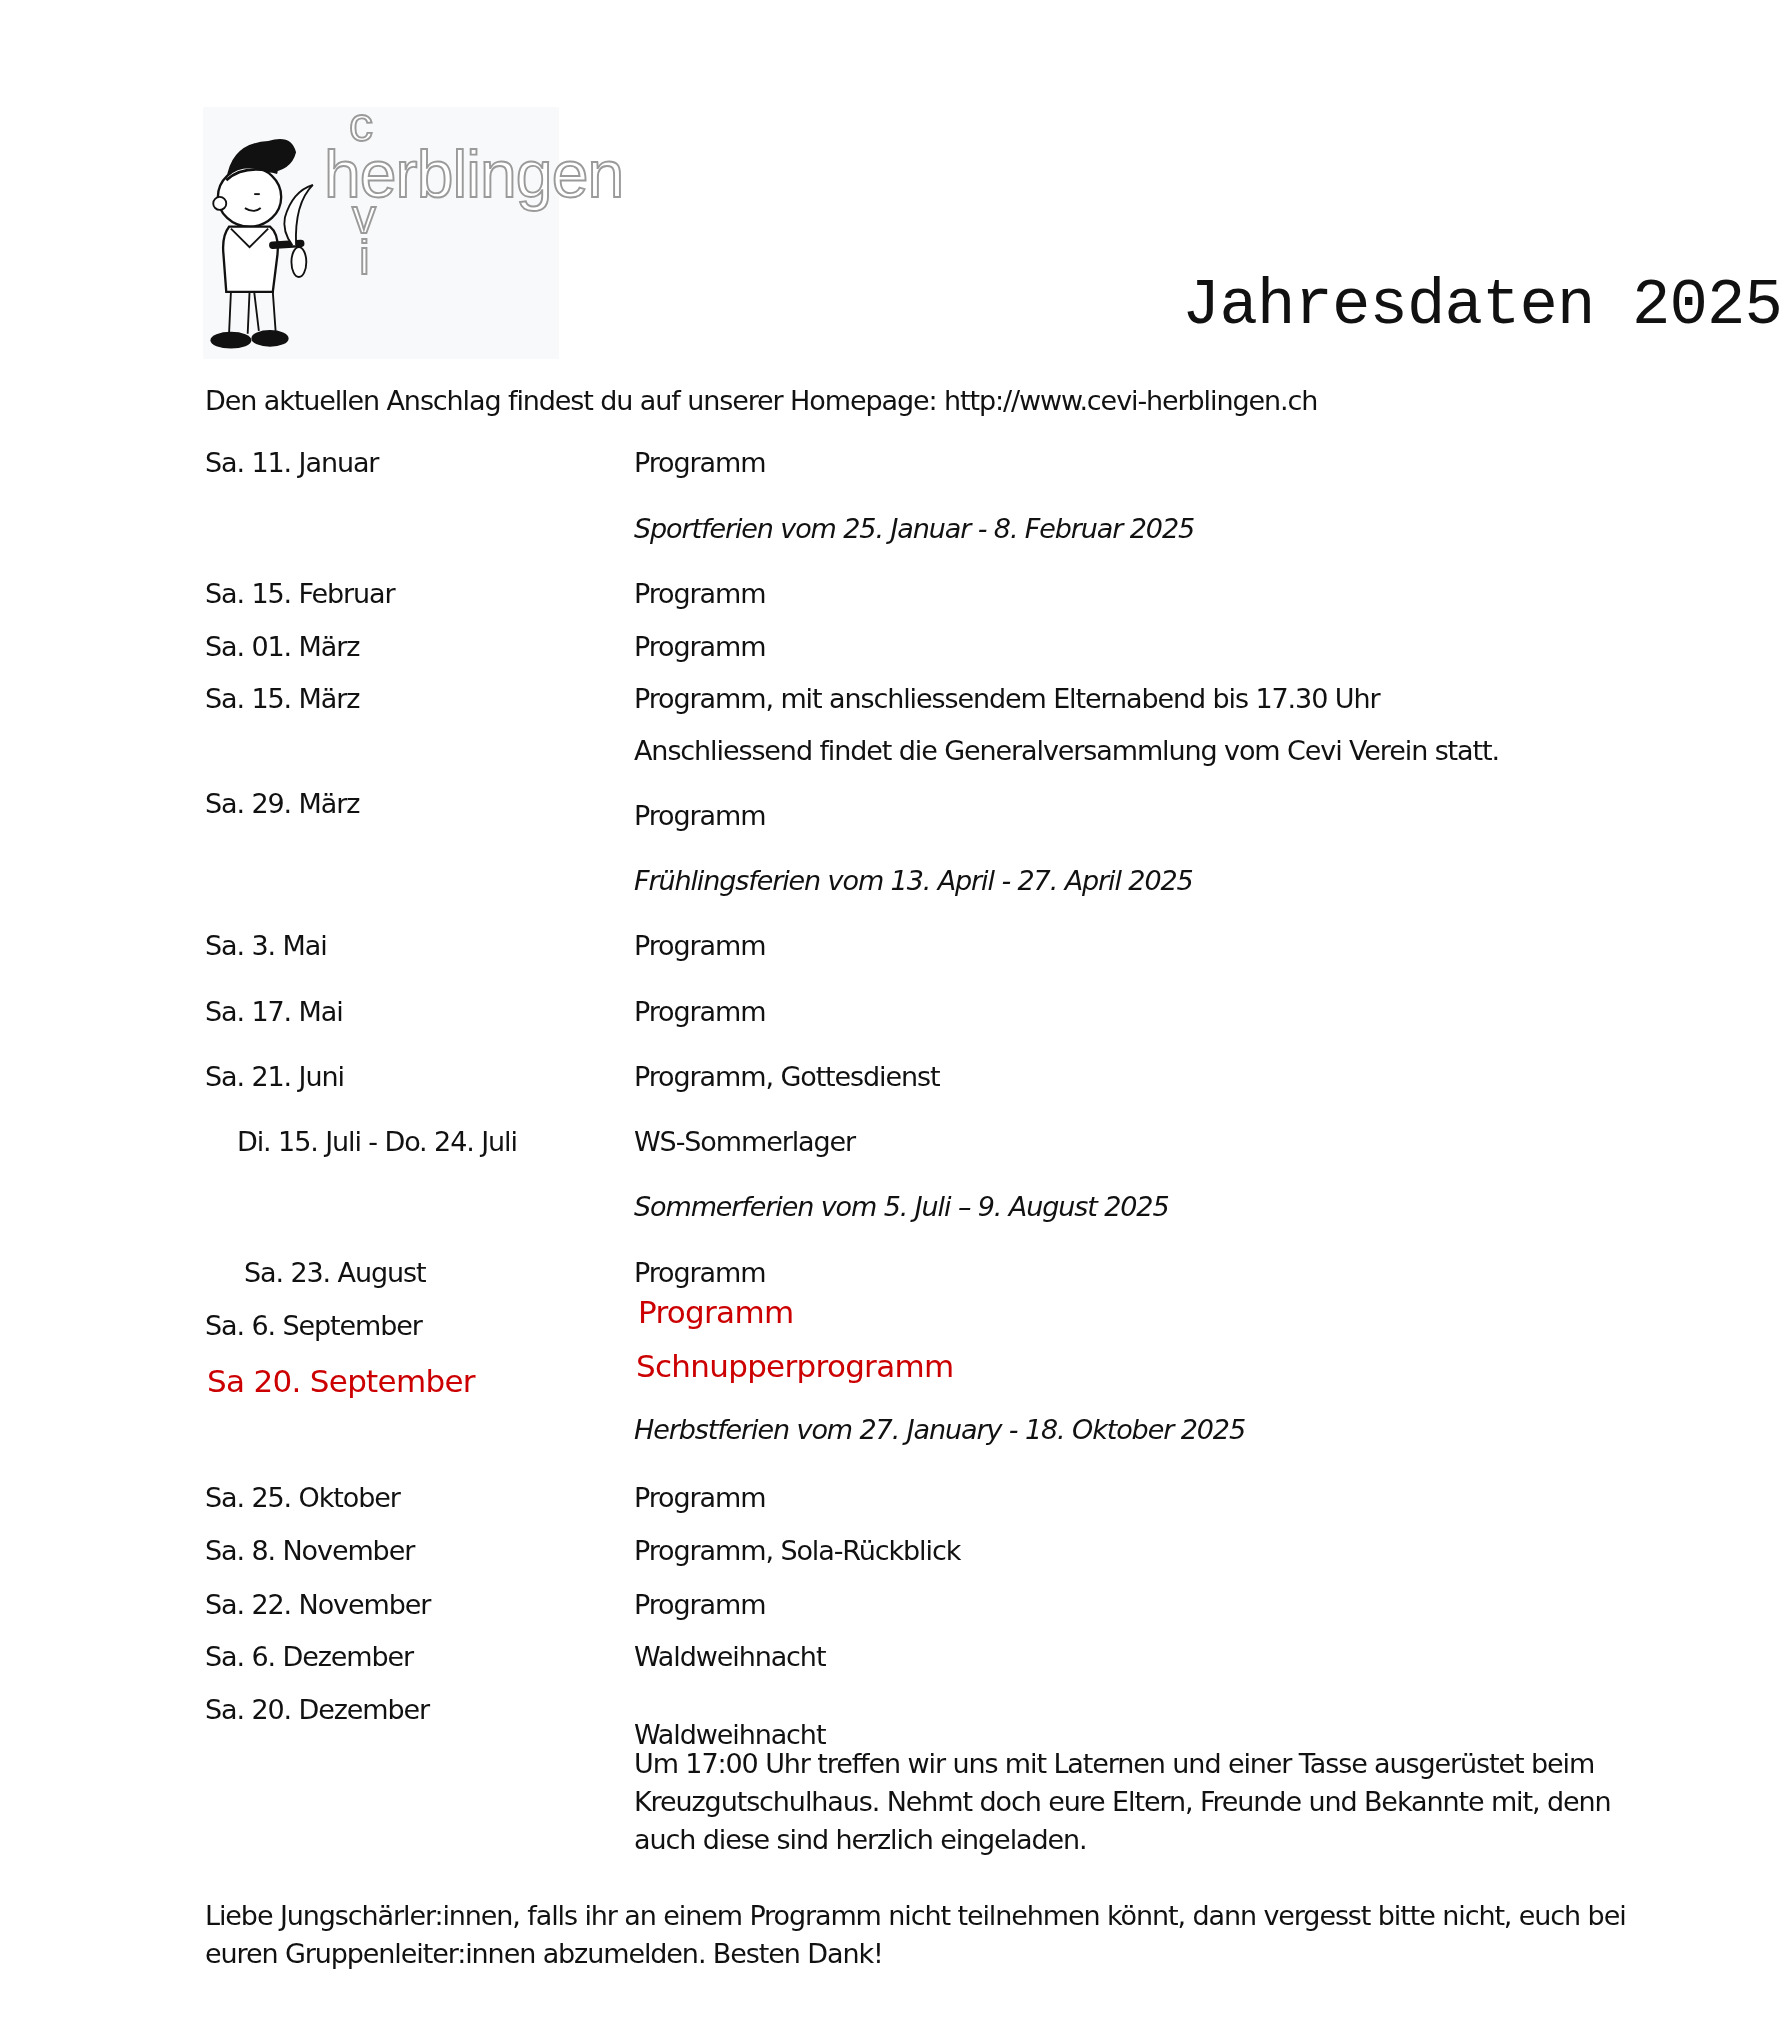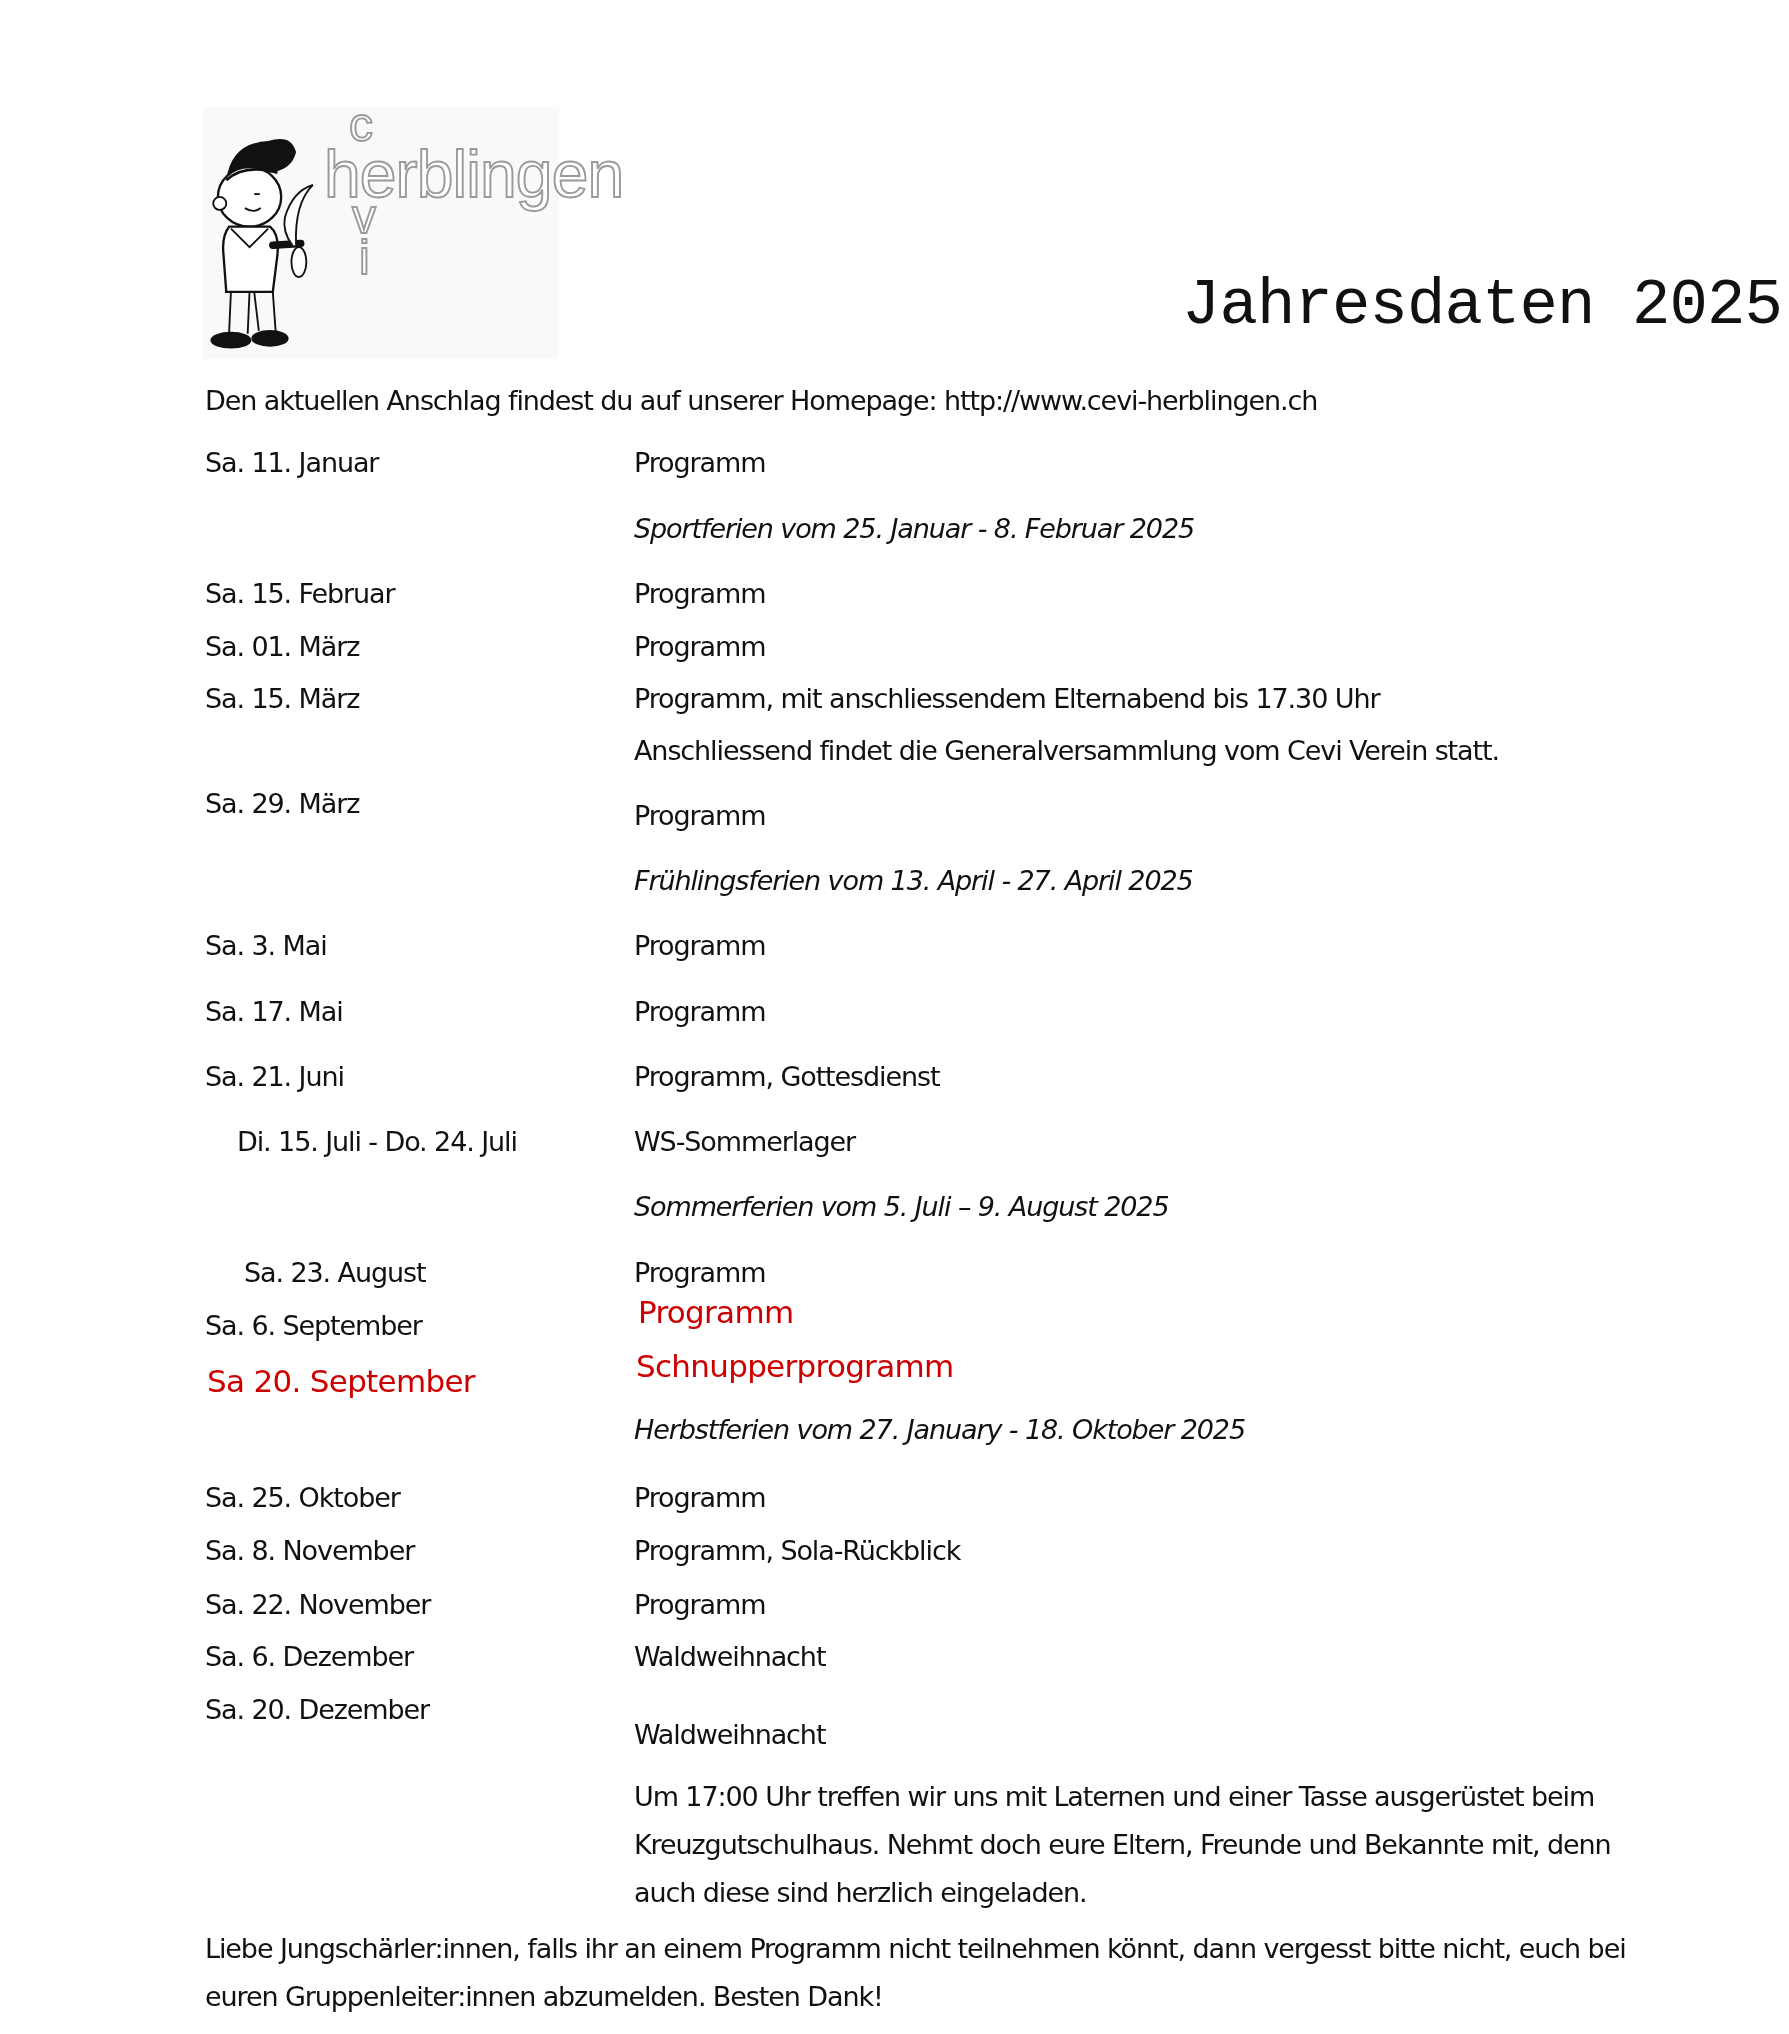--- a/index.html
+++ b/index.html
@@ -9,21 +9,21 @@
   .logo-box { position: absolute; left: 203px; top: 107px; width: 356px; height: 252px;
               background: #f8f9fa; }
   .logo-letter { position: absolute; font-family: "Liberation Sans", sans-serif;
                  color: #ffffff; -webkit-text-stroke: 1.9px #9a9a9a; font-size: 48px; line-height: 1; }
   .logo-word { position: absolute; left: 121px; top: 34px; font-family: "Liberation Sans", sans-serif;
                font-size: 66px; color: #ffffff; -webkit-text-stroke: 1.9px #9a9a9a; line-height: 1; letter-spacing: -0.9px; }
   .title { font-size: 64px; font-family: Liberation Mono, monospace; font-weight: normal; letter-spacing: -0.9px; }
   .txt { font-size: 27px; letter-spacing: -1.1px; }
   .it { font-style: italic; }
   .red-big { color: #cc0000; font-size: 31px; letter-spacing: -0.7px; }
-  .para { font-size: 27px; letter-spacing: -1.1px; white-space: normal; line-height: 48px; margin-top: 28px; }
+  .para { font-size: 27px; letter-spacing: -1.1px; white-space: normal; line-height: 38px; }
 </style>
 </head>
 <body>
 
 <div class="logo-box">
   <svg width="121" height="242" viewBox="0 0 130 260" style="position:absolute;left:0;top:7.5px;">
 
     <path d="M25 70 Q30 30 70 28 Q95 20 100 40 Q95 60 70 62 Q45 70 25 70 Z" fill="#111"></path>
 
     <ellipse cx="50" cy="88" rx="34" ry="32" fill="#fff" stroke="#111" stroke-width="2.5"></ellipse>

